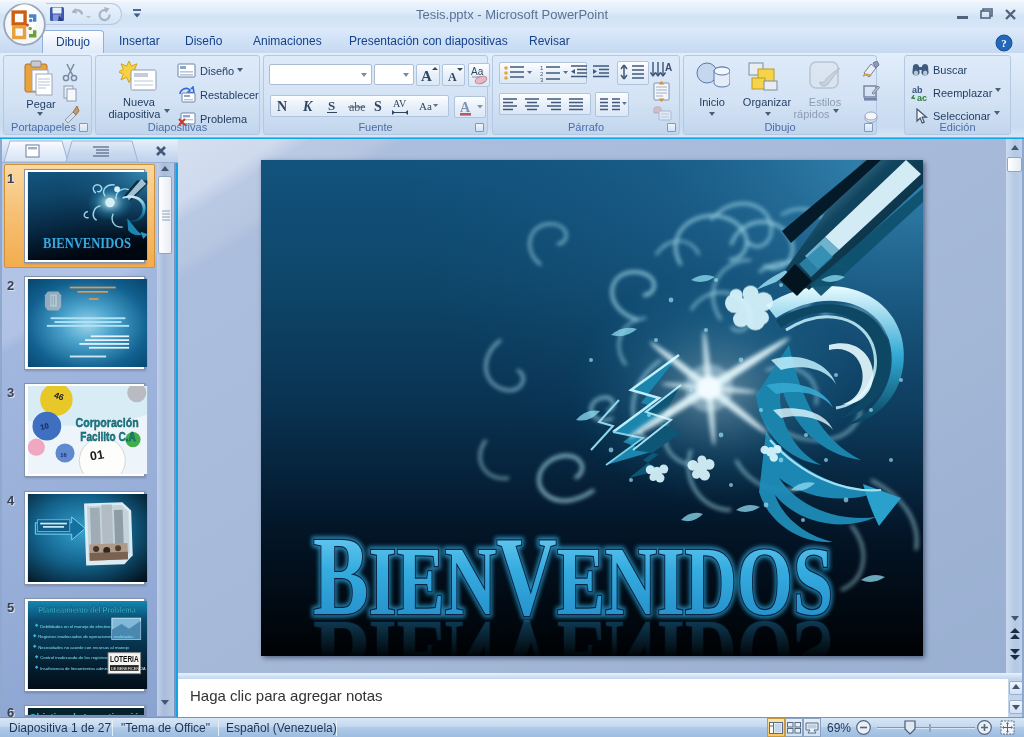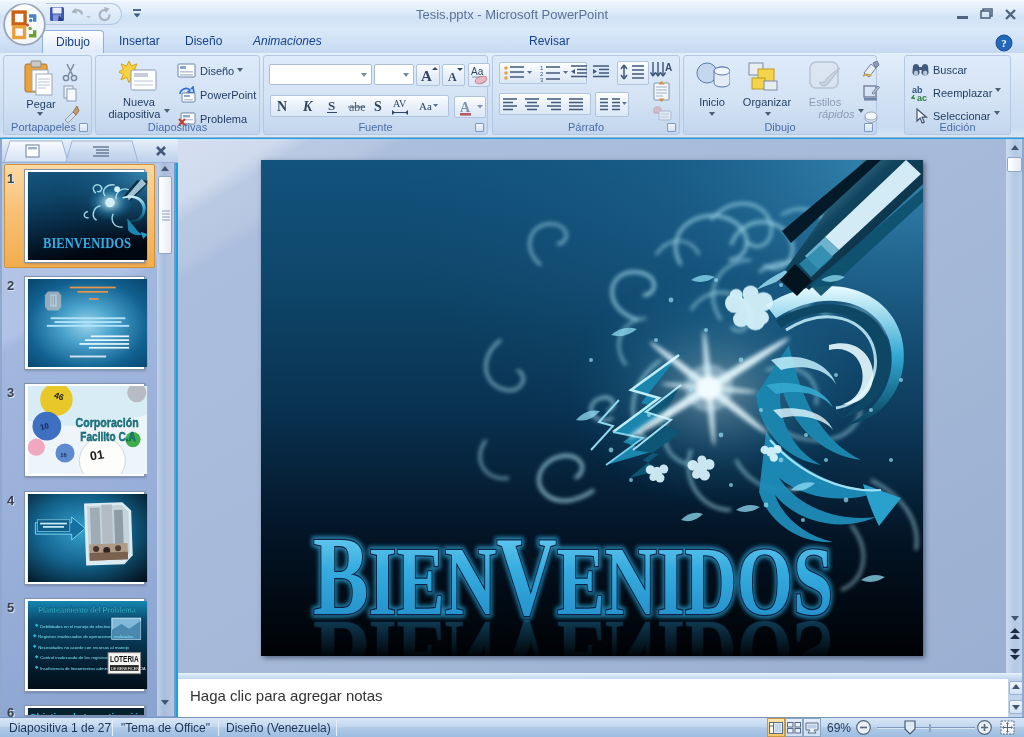--- a/index.html
+++ b/index.html
@@ -132,21 +132,22 @@
           <circle cx="24" cy="22.5" r="1.6" fill="#7aa83c"></circle>
           <path d="M23 30.5 h6.5 v-6.5 h-3 v3.5 h-3.5 z" fill="#6ca035"></path>
         </g>
       </svg>
     </div>
   </div>
   <div id="tabrow">
     <div class="tab active" style="left:42px; width:62px; text-align:center; padding:0;">Dibujo</div>
     <div class="tab" style="left:106px;">Insertar</div>
     <div class="tab" style="left:172px;">Diseño</div>
-    <div class="tab" style="left:240px;font-style:italic;">Animaciones</div>
+    <div class="tab" style="left:240px;">Animaciones</div>
+    <div class="tab" style="left:336px;">Presentación con diapositivas</div>
     <div class="tab" style="left:516px;">Revisar</div>
     <div class="tab" style="left:570px;margin-top:48px;">Vista</div>
     <div id="helpbtn"><svg width="18" height="18" viewBox="0 0 18 18">
           <circle cx="9" cy="9" r="8" fill="#2268b8"></circle>
           <circle cx="9" cy="9" r="8" fill="none" stroke="#1a4f92"></circle>
           <text x="9" y="13" font-size="11" font-weight="bold" fill="#fff" text-anchor="middle" font-family="Liberation Serif">?</text>
         </svg></div>
   </div>
   <div id="ribbon">
 
@@ -203,21 +204,21 @@
           <span>Diseño</span> 
           <span class="ddi"></span>
         </div>
       <div class="rowbtn" style="left:81px;top:28px;">
           <svg width="20" height="18" viewBox="0 0 20 18">
             <path d="M3 8 a6 6 0 0 1 10 -4 l-2 2 6 1 -1 -6 -2 2" fill="none" stroke="#2e6bd6" stroke-width="1.6"></path>
             <rect x="5" y="7" width="13" height="9" rx="1" fill="#fff" stroke="#6b84a8"></rect>
             <rect x="7" y="9" width="6" height="2" fill="#8ca6c8"></rect>
             <rect x="7" y="13" width="9" height="1.4" fill="#b9c6d8"></rect>
           </svg>
-          <span>PowerPoint</span>
+          <span>Restablecer</span>
         </div>
       <div class="rowbtn" style="left:81px;top:52px;">
           <svg width="20" height="18" viewBox="0 0 20 18">
             <rect x="4" y="3" width="14" height="11" rx="1" fill="#fff" stroke="#6b84a8"></rect>
             <rect x="6" y="5" width="7" height="2.4" fill="#8ca6c8"></rect>
             <rect x="6" y="9" width="10" height="1.4" fill="#b9c6d8"></rect>
             <path d="M2 9 l6 6 M8 9 l-6 6" stroke="#c23a2b" stroke-width="2"></path>
           </svg>
           <span>Problema</span>
         </div>
@@ -378,21 +379,21 @@
         <rect x="6" y="17" width="13" height="11" fill="#f5d44c" stroke="#bb9a1e"></rect>
         <rect x="18" y="20" width="13" height="9" fill="#e8edf4" stroke="#7d8da3"></rect>
       </svg>
       <div class="btxt" style="left:50px;width:66px;top:40px;">Organizar</div>
       <div class="dda" style="left:81px;top:56px;"></div>
       <svg width="38" height="34" viewBox="0 0 38 34" style="position:absolute;left:122px;top:4px;opacity:.55">
         <rect x="4" y="2" width="28" height="26" rx="6" fill="#dde4ec" stroke="#9aa8ba" stroke-width="1.5"></rect>
         <path d="M28 12 l6 -4 -12 16 c-4 4 -9 1 -8 -2 c3 1 5 0 6 -3 z" fill="#b9c2cd" stroke="#8d9cae"></path>
       </svg>
       <div class="btxt dis" style="left:104px;width:74px;top:40px;">Estilos</div>
-      <div class="btxt dis" style="left:120px;width:74px;top:52px;font-style:italic;">rápidos <span class="ddi"></span></div>
+      <div class="btxt dis" style="left:95px;width:74px;top:52px;">rápidos <span class="ddi"></span></div>
       <div class="rowbtn sm" style="left:178px;top:3px;">
           <svg width="18" height="17" viewBox="0 0 18 17">
             <path d="M2 12 l7 -9 5 4 -7 9 z" fill="#e8eef6" stroke="#77809b"></path>
             <path d="M11 2 l4 -2 2 4 -3 3 z" fill="#8f9dbb" stroke="#6b7694"></path>
             <path d="M1 15 q4 -3 8 0" stroke="#c8a24a" fill="none" stroke-width="2"></path>
           </svg>
         </div>
       <div class="rowbtn sm" style="left:178px;top:26px;">
           <svg width="18" height="17" viewBox="0 0 18 17">
             <rect x="2" y="2" width="12" height="11" fill="none" stroke="#77809b" stroke-width="1.4"></rect>
@@ -758,21 +759,21 @@
       </div>
     <div style="position:absolute;left:1px;top:21px;width:14px;height:14px;background:linear-gradient(#eef4fb,#d2e1f3);border:1px solid #9ab0d0;border-radius:2px;">
         <div style="width:0;height:0;border:4px solid transparent;border-top:5px solid #41566f;border-bottom:none;margin:4px auto 0;"></div>
       </div>
   </div>
   <div id="statusbar">
     <div class="sb-item" style="left:9px;">Diapositiva 1 de 27</div>
     <div class="sb-sep" style="left:112px;"></div>
     <div class="sb-item" style="left:121px;">"Tema de Office"</div>
     <div class="sb-sep" style="left:218px;"></div>
-    <div class="sb-item" style="left:226px;">Diseño (Venezuela)</div>
+    <div class="sb-item" style="left:226px;">Español (Venezuela)</div>
     <div class="sb-sep" style="left:336px;"></div>
     <div id="viewbtns">
       <div class="vb sel">
           <svg width="14" height="12" viewBox="0 0 14 12">
             <rect x="0.5" y="0.5" width="13" height="11" fill="#fdfdf5" stroke="#5a6c84"></rect>
             <path d="M4.5 0.5 V11.5 M4.5 4 H0.5" stroke="#5a6c84"></path>
             <rect x="5.5" y="1.5" width="7" height="9" fill="#c3d6ea"></rect>
           </svg>
         </div>
       <div class="vb">

